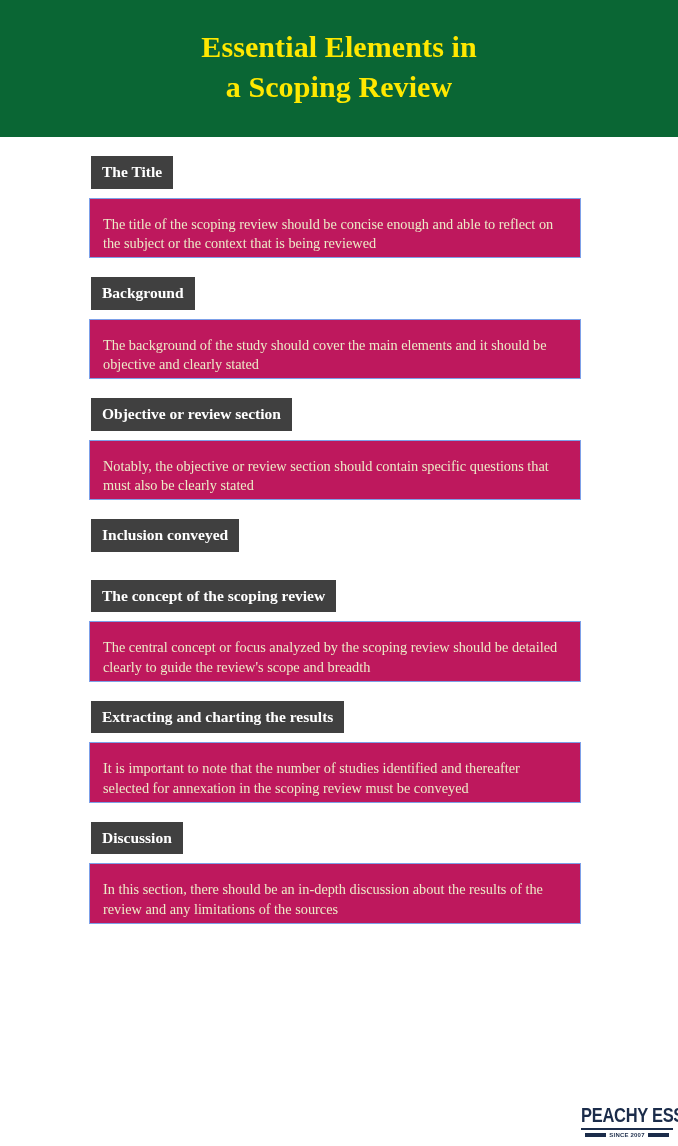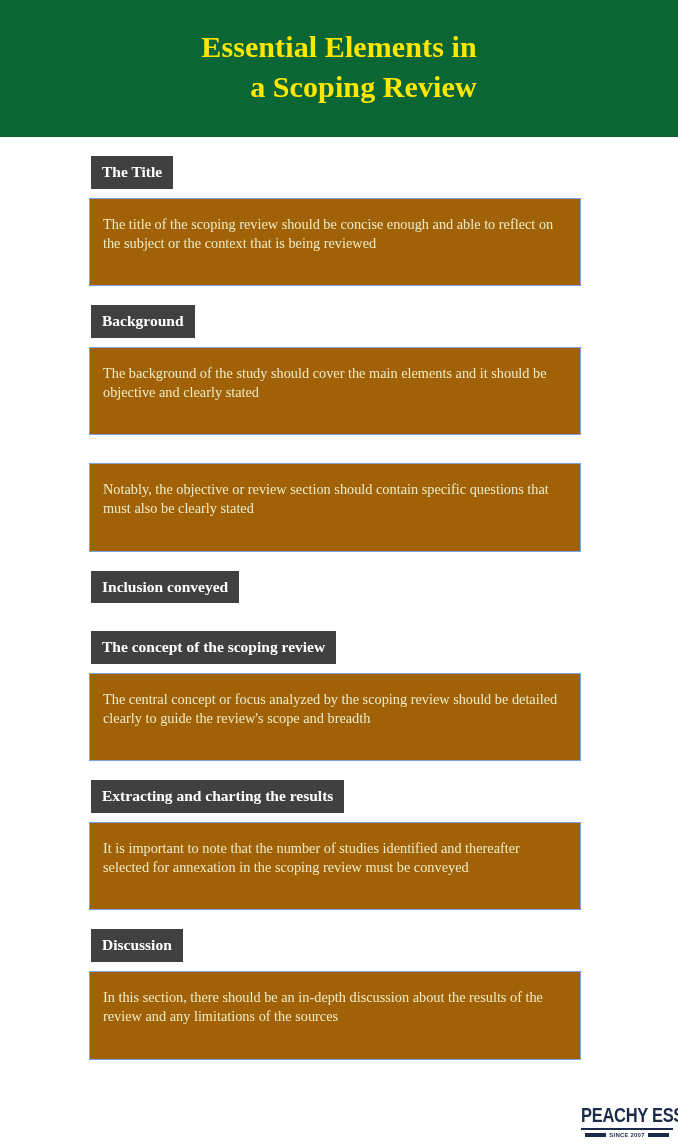--- a/index.html
+++ b/index.html
@@ -25,21 +25,21 @@
     background: #0a6634;
     display: flex;
     align-items: center;
     justify-content: center;
   }
   #header-title {
     color: #ffe800;
     font-size: 30px;
     font-weight: bold;
     line-height: 1.33;
-    text-align: right;
+    text-align: center;
     letter-spacing: 0.1px;
     white-space: pre-line;
     margin: 16px;
     padding-bottom: 4px;
     font-family: "Liberation Serif", "DejaVu Serif", serif;
   }
 
   
   #sections {
     position: absolute;
@@ -58,27 +58,27 @@
     font-weight: bold;
     line-height: 1;
     padding: 8px 11px 9px 11px;
     margin-left: 91px;
     font-family: "Liberation Serif", "DejaVu Serif", serif;
     white-space: nowrap;
   }
   .section-body {
     margin-left: 89px;
     margin-right: 97px;
-    background: #a16207;
+    background: #be185d;
     border: 1px solid #7da0e8;
     box-sizing: border-box;
     color: #ecebc7;
     font-size: 14.3px;
     line-height: 1.35;
-    padding: 16px 14px 32px 13px;
+    padding: 16px 14px 4px 13px;
     font-family: "Liberation Serif", "DejaVu Serif", serif;
   }
   .gap-label-top { height: 19px; }
   .gap-label-body { height: 9px; }
 
   
   #brand-logo {
     position: absolute;
     right: 5px;
     bottom: 8px;
@@ -129,21 +129,21 @@
 <body>
 
 <div id="header-banner">
   <h1 id="header-title">Essential Elements in
 a Scoping Review</h1>
 </div>
 
 <div id="sections">
     <div class="section"><div class="gap-label-top"></div><div class="section-label">The Title</div><div class="gap-label-body"></div><div class="section-body">The title of the scoping review should be concise enough and able to reflect on the subject or the context that is being reviewed</div></div>
     <div class="section"><div class="gap-label-top"></div><div class="section-label">Background</div><div class="gap-label-body"></div><div class="section-body">The background of the study should cover the main elements and it should be objective and clearly stated</div></div>
-    <div class="section"><div class="gap-label-top"></div><div class="gap-label-body"></div><div class="section-body">Notably, the objective or review section should contain specific questions that must also be clearly stated</div></div>
+    <div class="section"><div class="gap-label-top"></div><div class="section-label">Objective or review section</div><div class="gap-label-body"></div><div class="section-body">Notably, the objective or review section should contain specific questions that must also be clearly stated</div></div>
     <div class="section"><div class="gap-label-top"></div><div class="section-label">Inclusion conveyed</div><div class="gap-label-body"></div></div>
     <div class="section"><div class="gap-label-top"></div><div class="section-label">The concept of the scoping review</div><div class="gap-label-body"></div><div class="section-body">The central concept or focus analyzed by the scoping review should be detailed clearly to guide the review's scope and breadth</div></div>
     <div class="section"><div class="gap-label-top"></div><div class="section-label">Extracting and charting the results</div><div class="gap-label-body"></div><div class="section-body">It is important to note that the number of studies identified and thereafter selected for annexation in the scoping review must be conveyed</div></div>
     <div class="section"><div class="gap-label-top"></div><div class="section-label">Discussion</div><div class="gap-label-body"></div><div class="section-body">In this section, there should be an in-depth discussion about the results of the review and any limitations of the sources</div></div>
   </div>
 
 <div id="brand-logo">
   <span id="brand-wordmark">PEACHY ESSAY</span>
   <div id="brand-rule"></div>
   <div id="brand-since-row">

